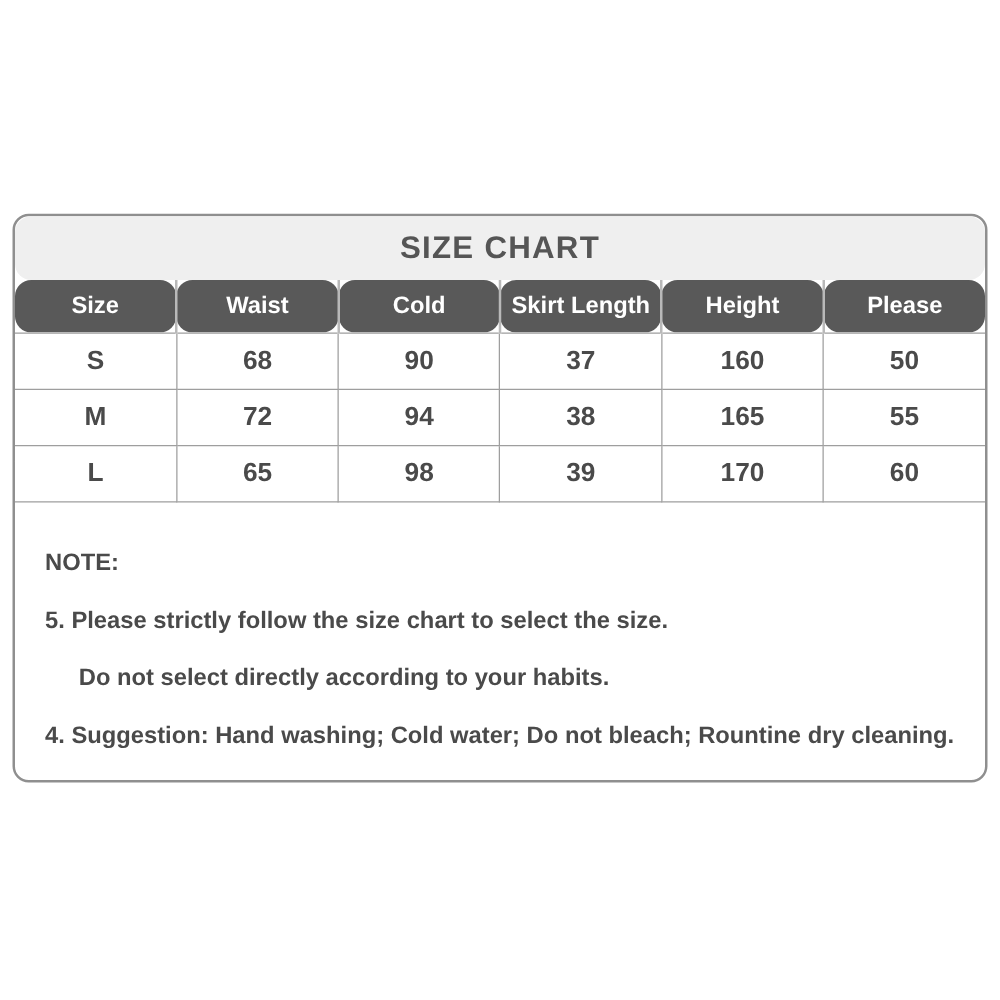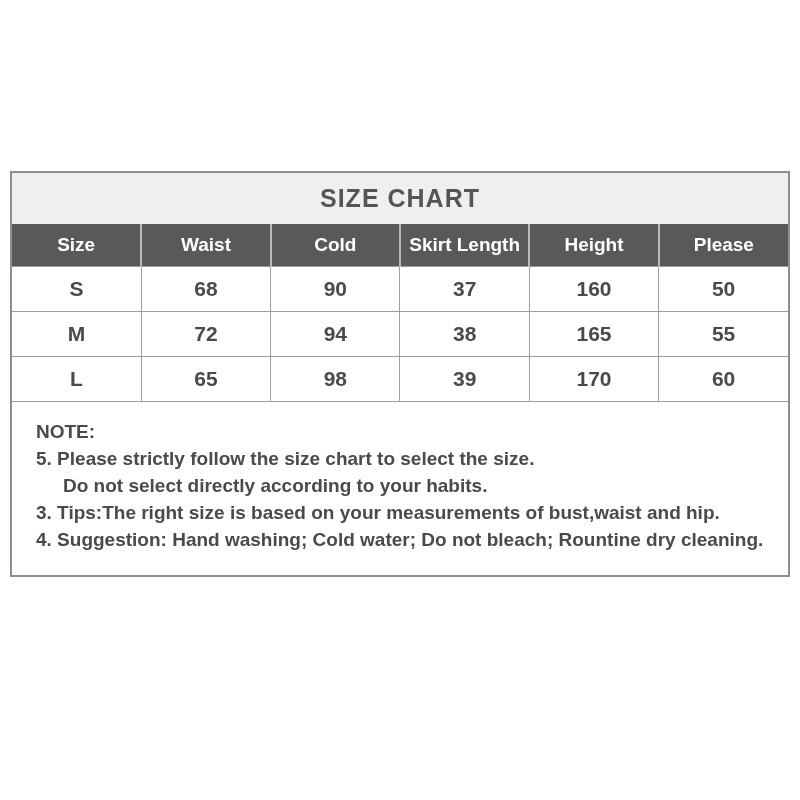--- a/index.html
+++ b/index.html
@@ -1,15 +1,15 @@
 <!DOCTYPE html>
 <html><head>
 <meta charset="utf-8">
 <style>
-  * { margin: 0; padding: 0; box-sizing: border-box; }
+  * { margin: 0; padding: 0; box-sizing: border-box; border-radius: 13px; }
   html, body {
     width: 800px; height: 800px;
     background: #ffffff;
     font-family: "Liberation Sans", sans-serif;
   }
   .page {
     position: relative;
     width: 800px; height: 800px;
     background: #ffffff;
     overflow: hidden;
@@ -60,21 +60,21 @@
   table.size-table tr td:first-child { border-left: none; }
   table.size-table tr td:last-child { border-right: none; }
   table.size-table tr:last-child td { border-bottom: 1px solid #9e9e9e; }
   .notes {
     padding: 16px 18px 22px 24px;
     font-size: 19px;
     font-weight: bold;
     color: #4a4a4a;
     line-height: 27px;
   }
-  .notes .note-line { white-space: nowrap; }
+  .notes .note-line { white-space: nowrap; margin-top: 19px; }
   .notes .indent { padding-left: 27px; }
 </style>
 </head>
 <body>
 
 <div class="page">
   <div class="size-chart-card">
 
     <div class="chart-title">SIZE CHART</div>
 
@@ -114,18 +114,17 @@
           <td>170</td>
           <td>60</td>
         </tr>
       </tbody>
     </table>
 
     <div class="notes">
       <div class="note-line">NOTE:</div>
       <div class="note-line">5. Please strictly follow the size chart to select the size.</div>
       <div class="note-line indent">Do not select directly according to your habits.</div>
-      <div class="note-line">3. Tips:The right size is based on your measurements of bust,waist and hip.</div>
       <div class="note-line">4. Suggestion: Hand washing; Cold water; Do not bleach; Rountine dry cleaning.</div>
     </div>
 
   </div>
 </div>
 
 </body></html>

